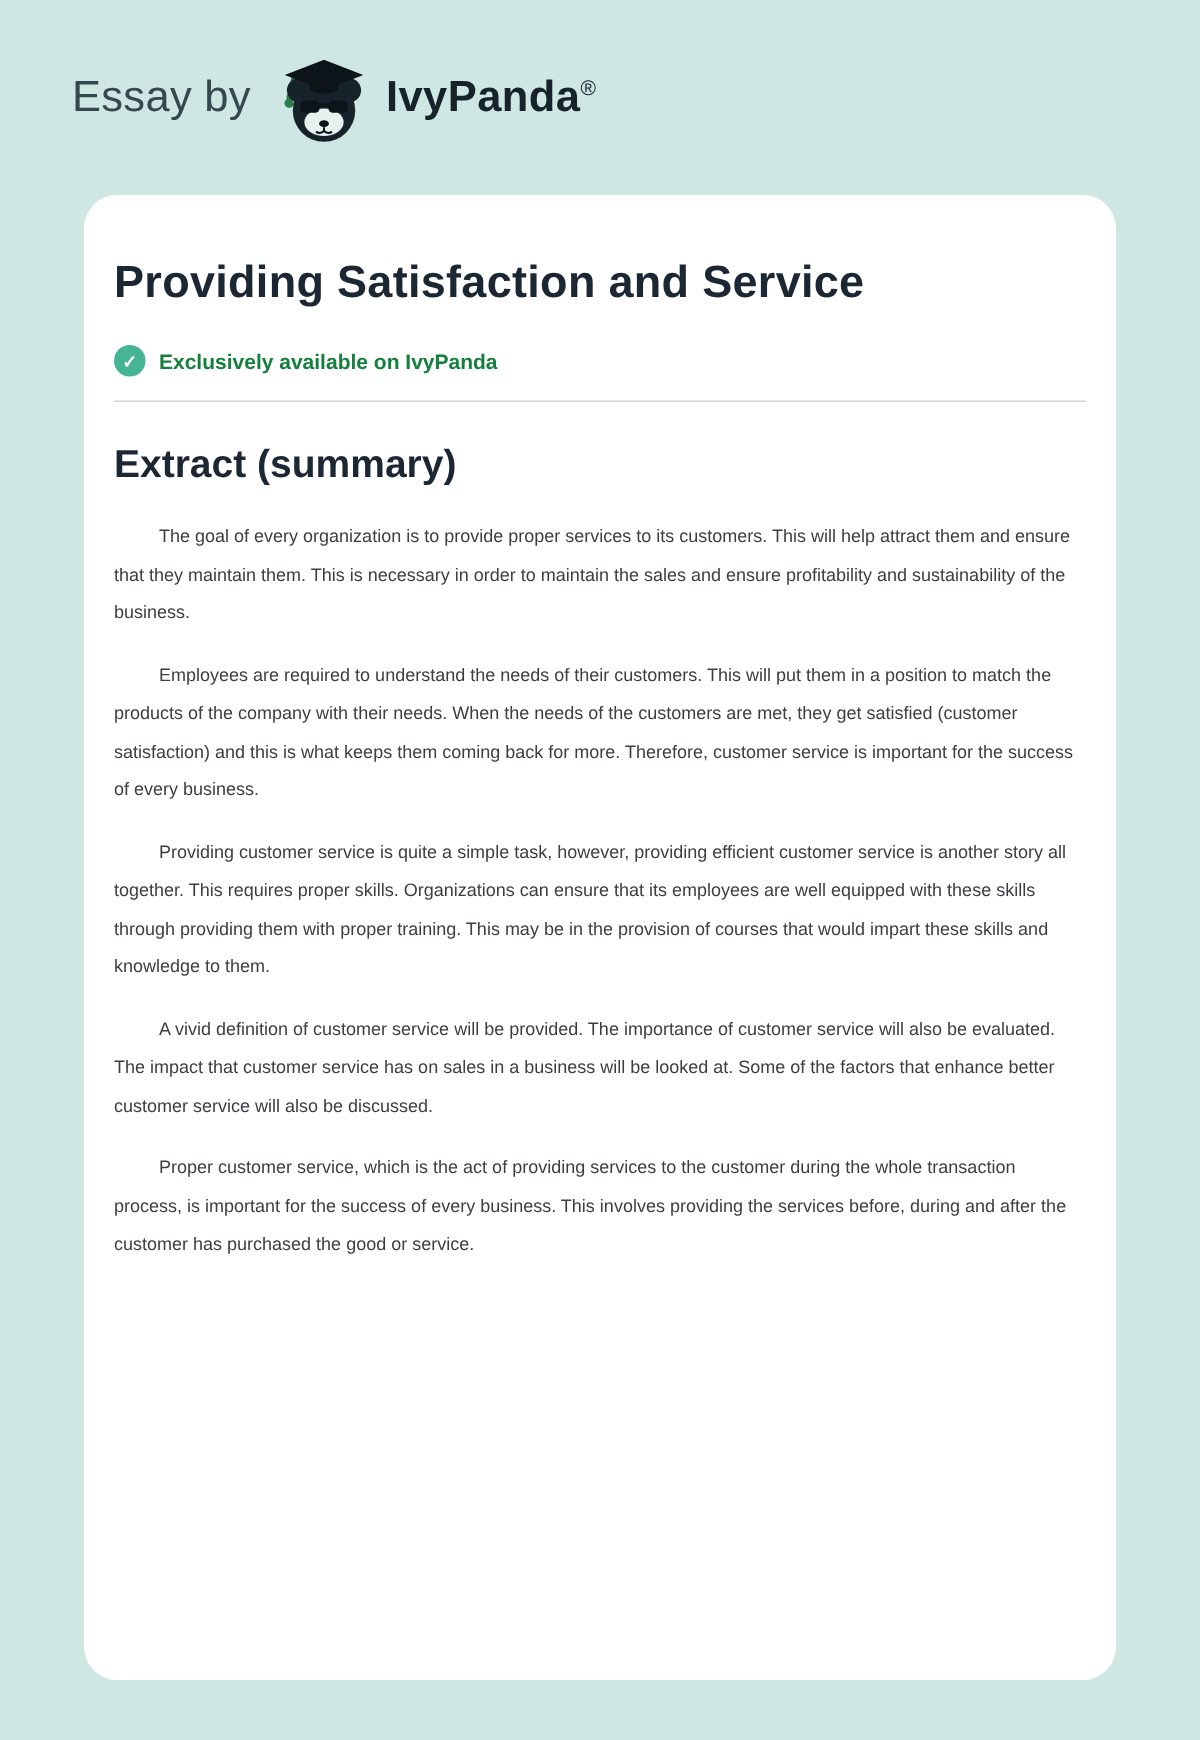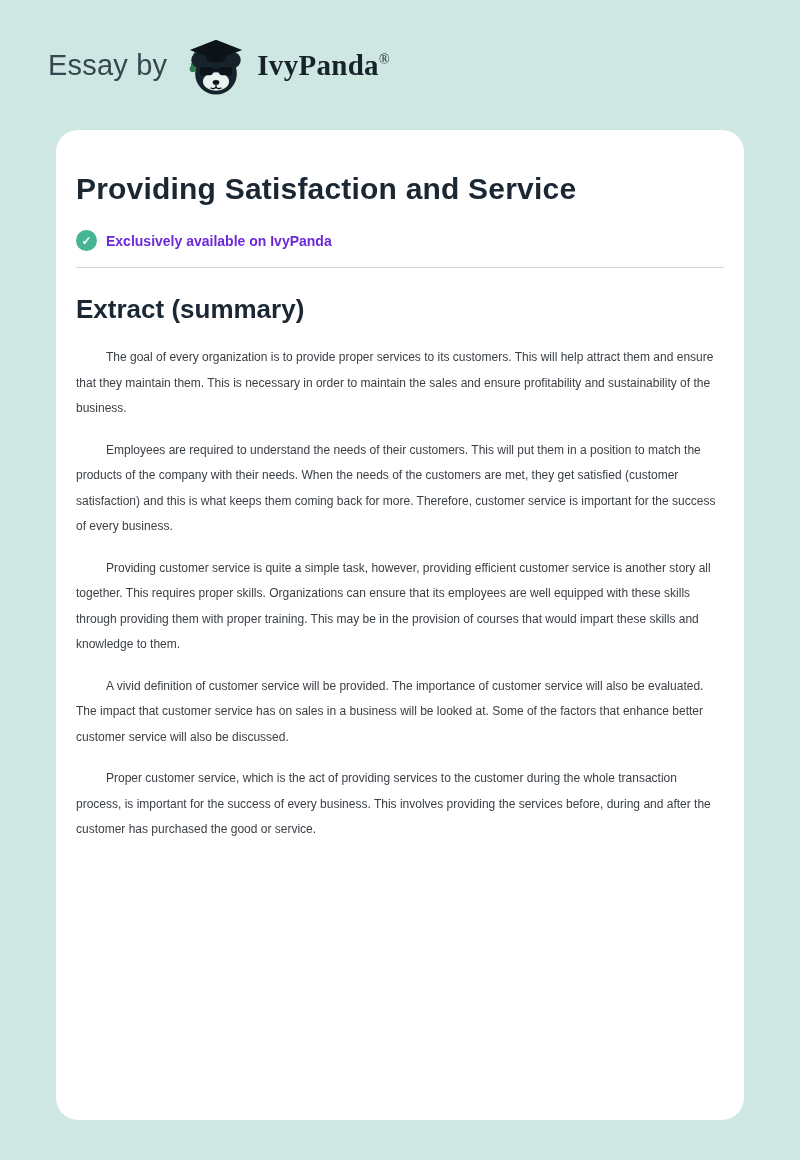--- a/index.html
+++ b/index.html
@@ -31,21 +31,21 @@
     align-items: center;
     margin-left: 18px;
     cursor: pointer;
   }
   .logo-icon { width: 62px; height: 62px; display: block; }
   .brand {
     font-size: 29px;
     font-weight: 700;
     color: #17232b;
     margin-left: 10px;
-    font-family: Liberation Serif, serif;
+    font-family: Liberation Sans, sans-serif;
     letter-spacing: 0.3px;
   }
   .brand sup {
     font-size: 14px;
     font-weight: 400;
     vertical-align: super;
   }
 
   
   .card {
@@ -83,21 +83,21 @@
     display: inline-flex;
     align-items: center;
     justify-content: center;
     font-size: 12px;
     font-weight: 700;
     flex: 0 0 auto;
   }
   .badge-label {
     font-size: 14px;
     font-weight: 700;
-    color: #6d28d9;
+    color: #15803d;
   }
 
   .divider {
     border: none;
     border-top: 1px solid #cfd4d8;
     margin: 0 0 26px 0;
   }
 
   .section-heading {
     font-size: 26px;

